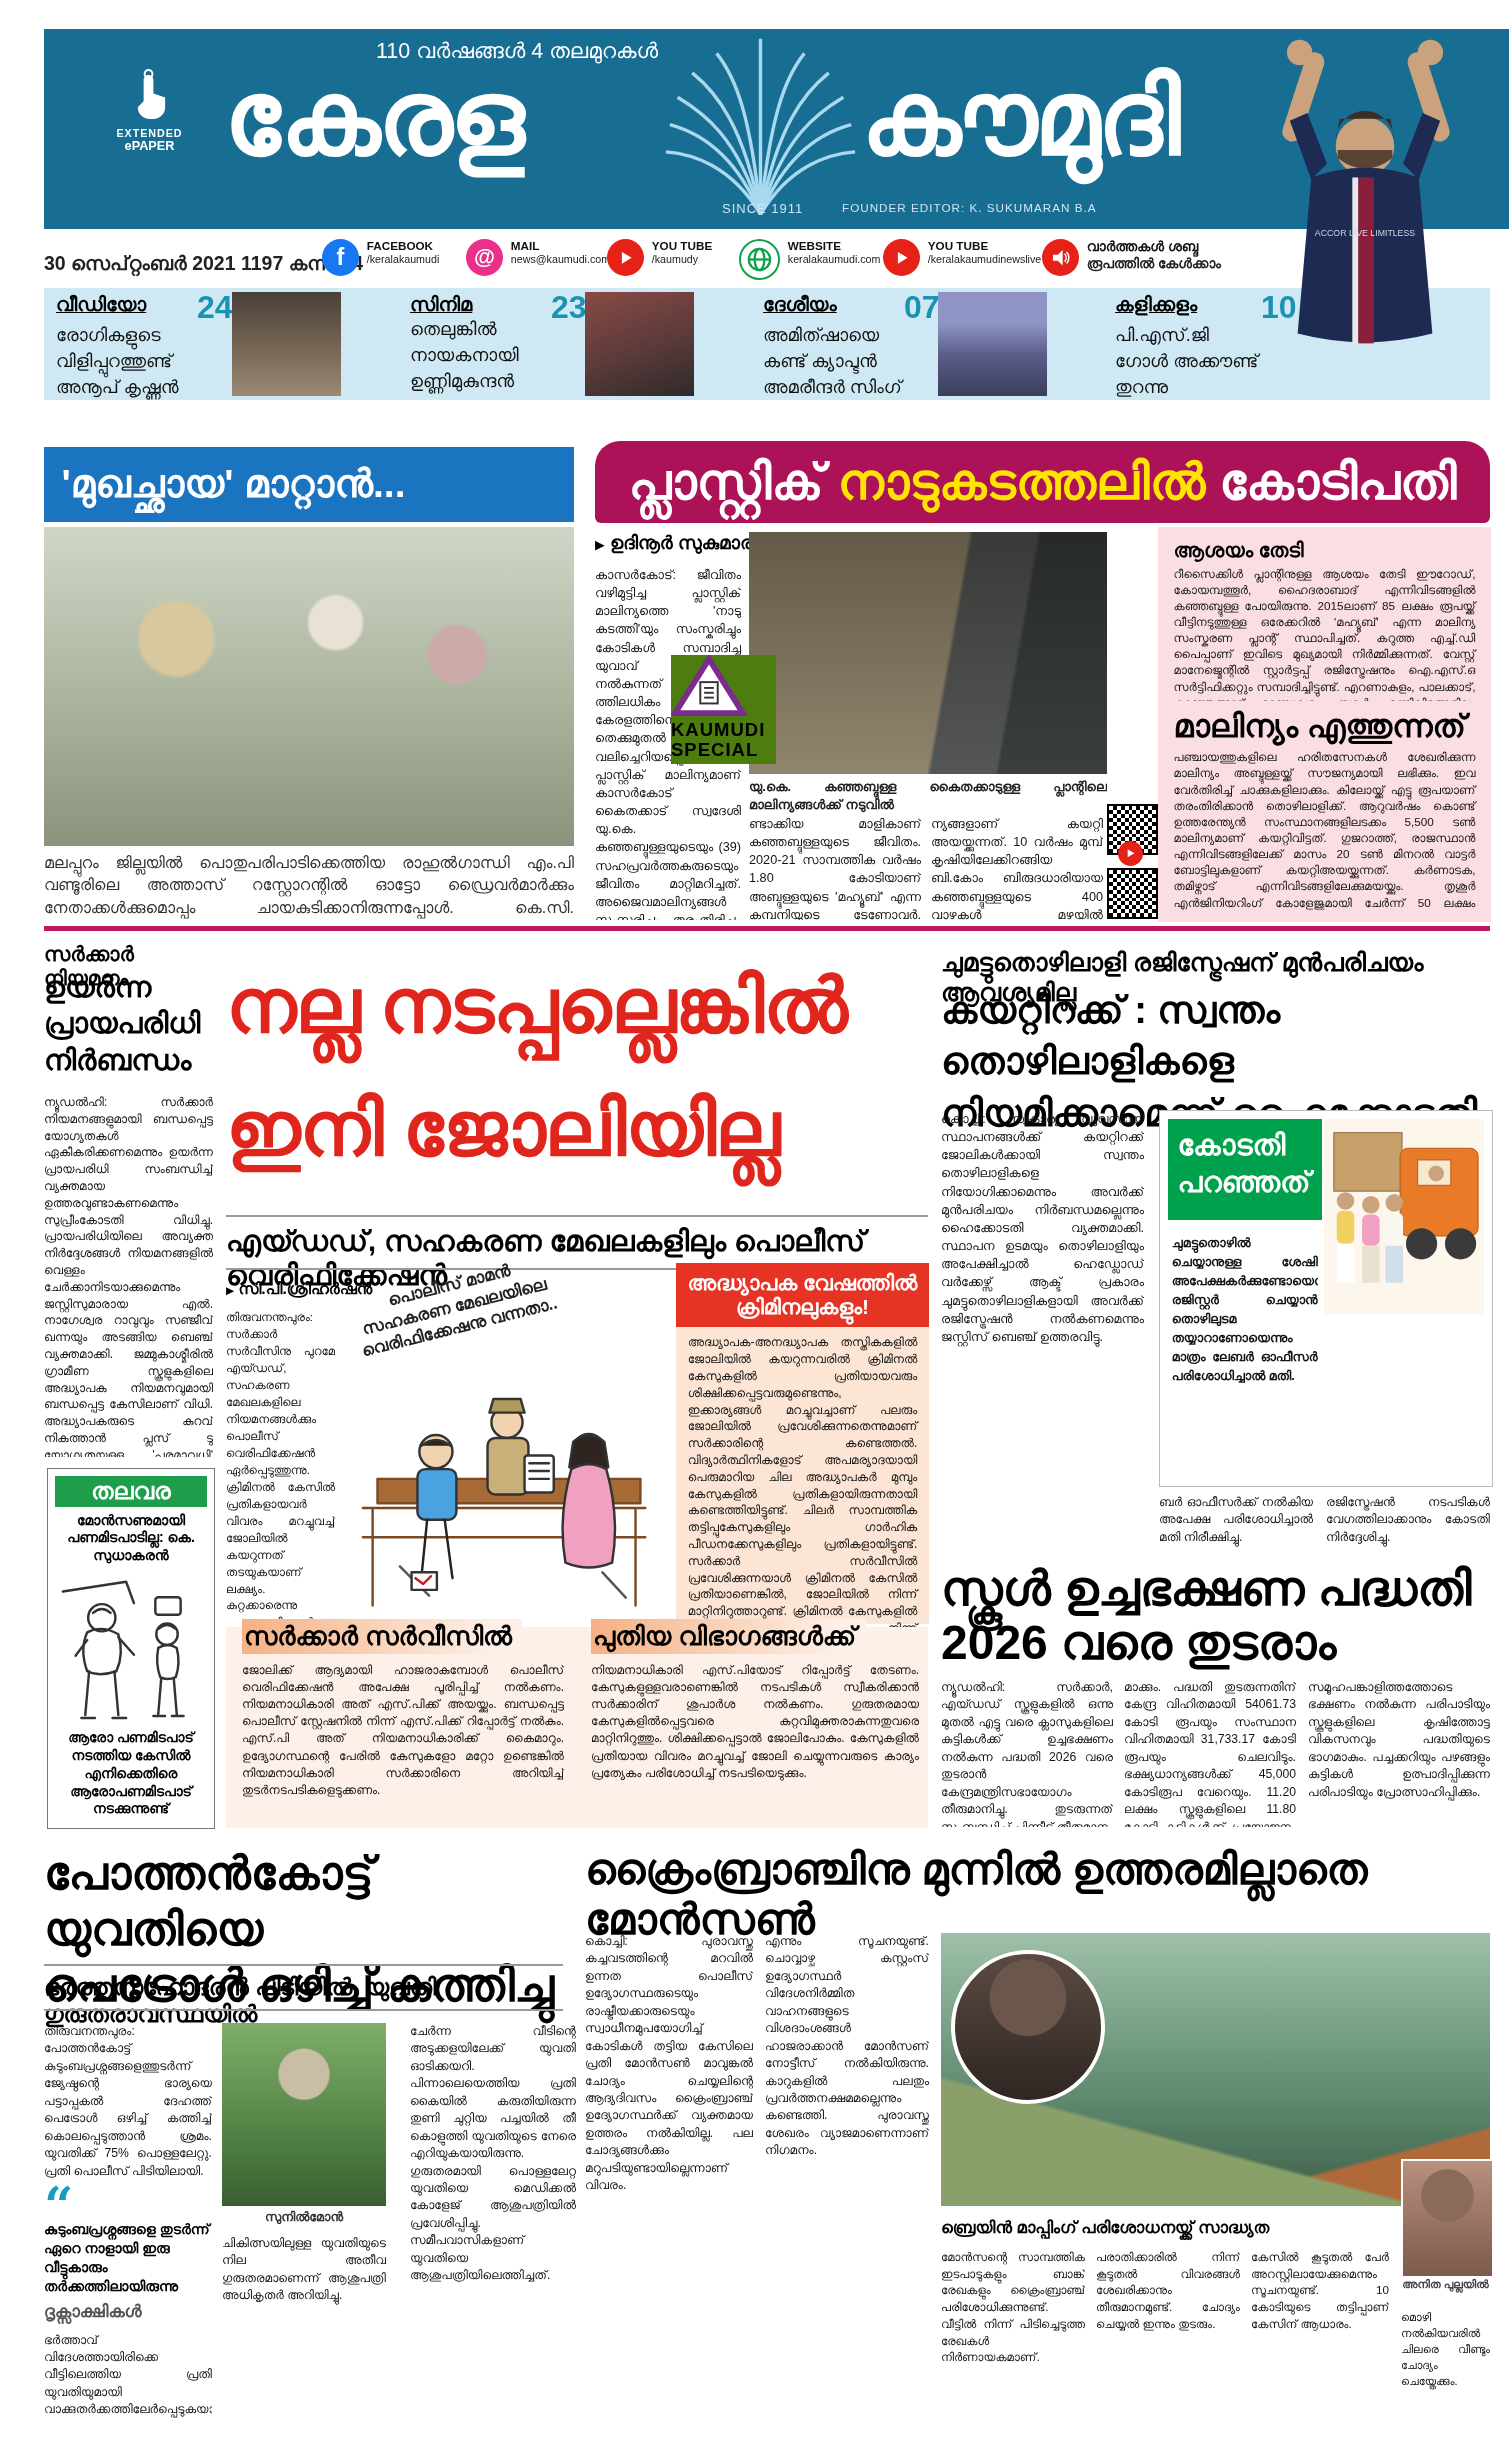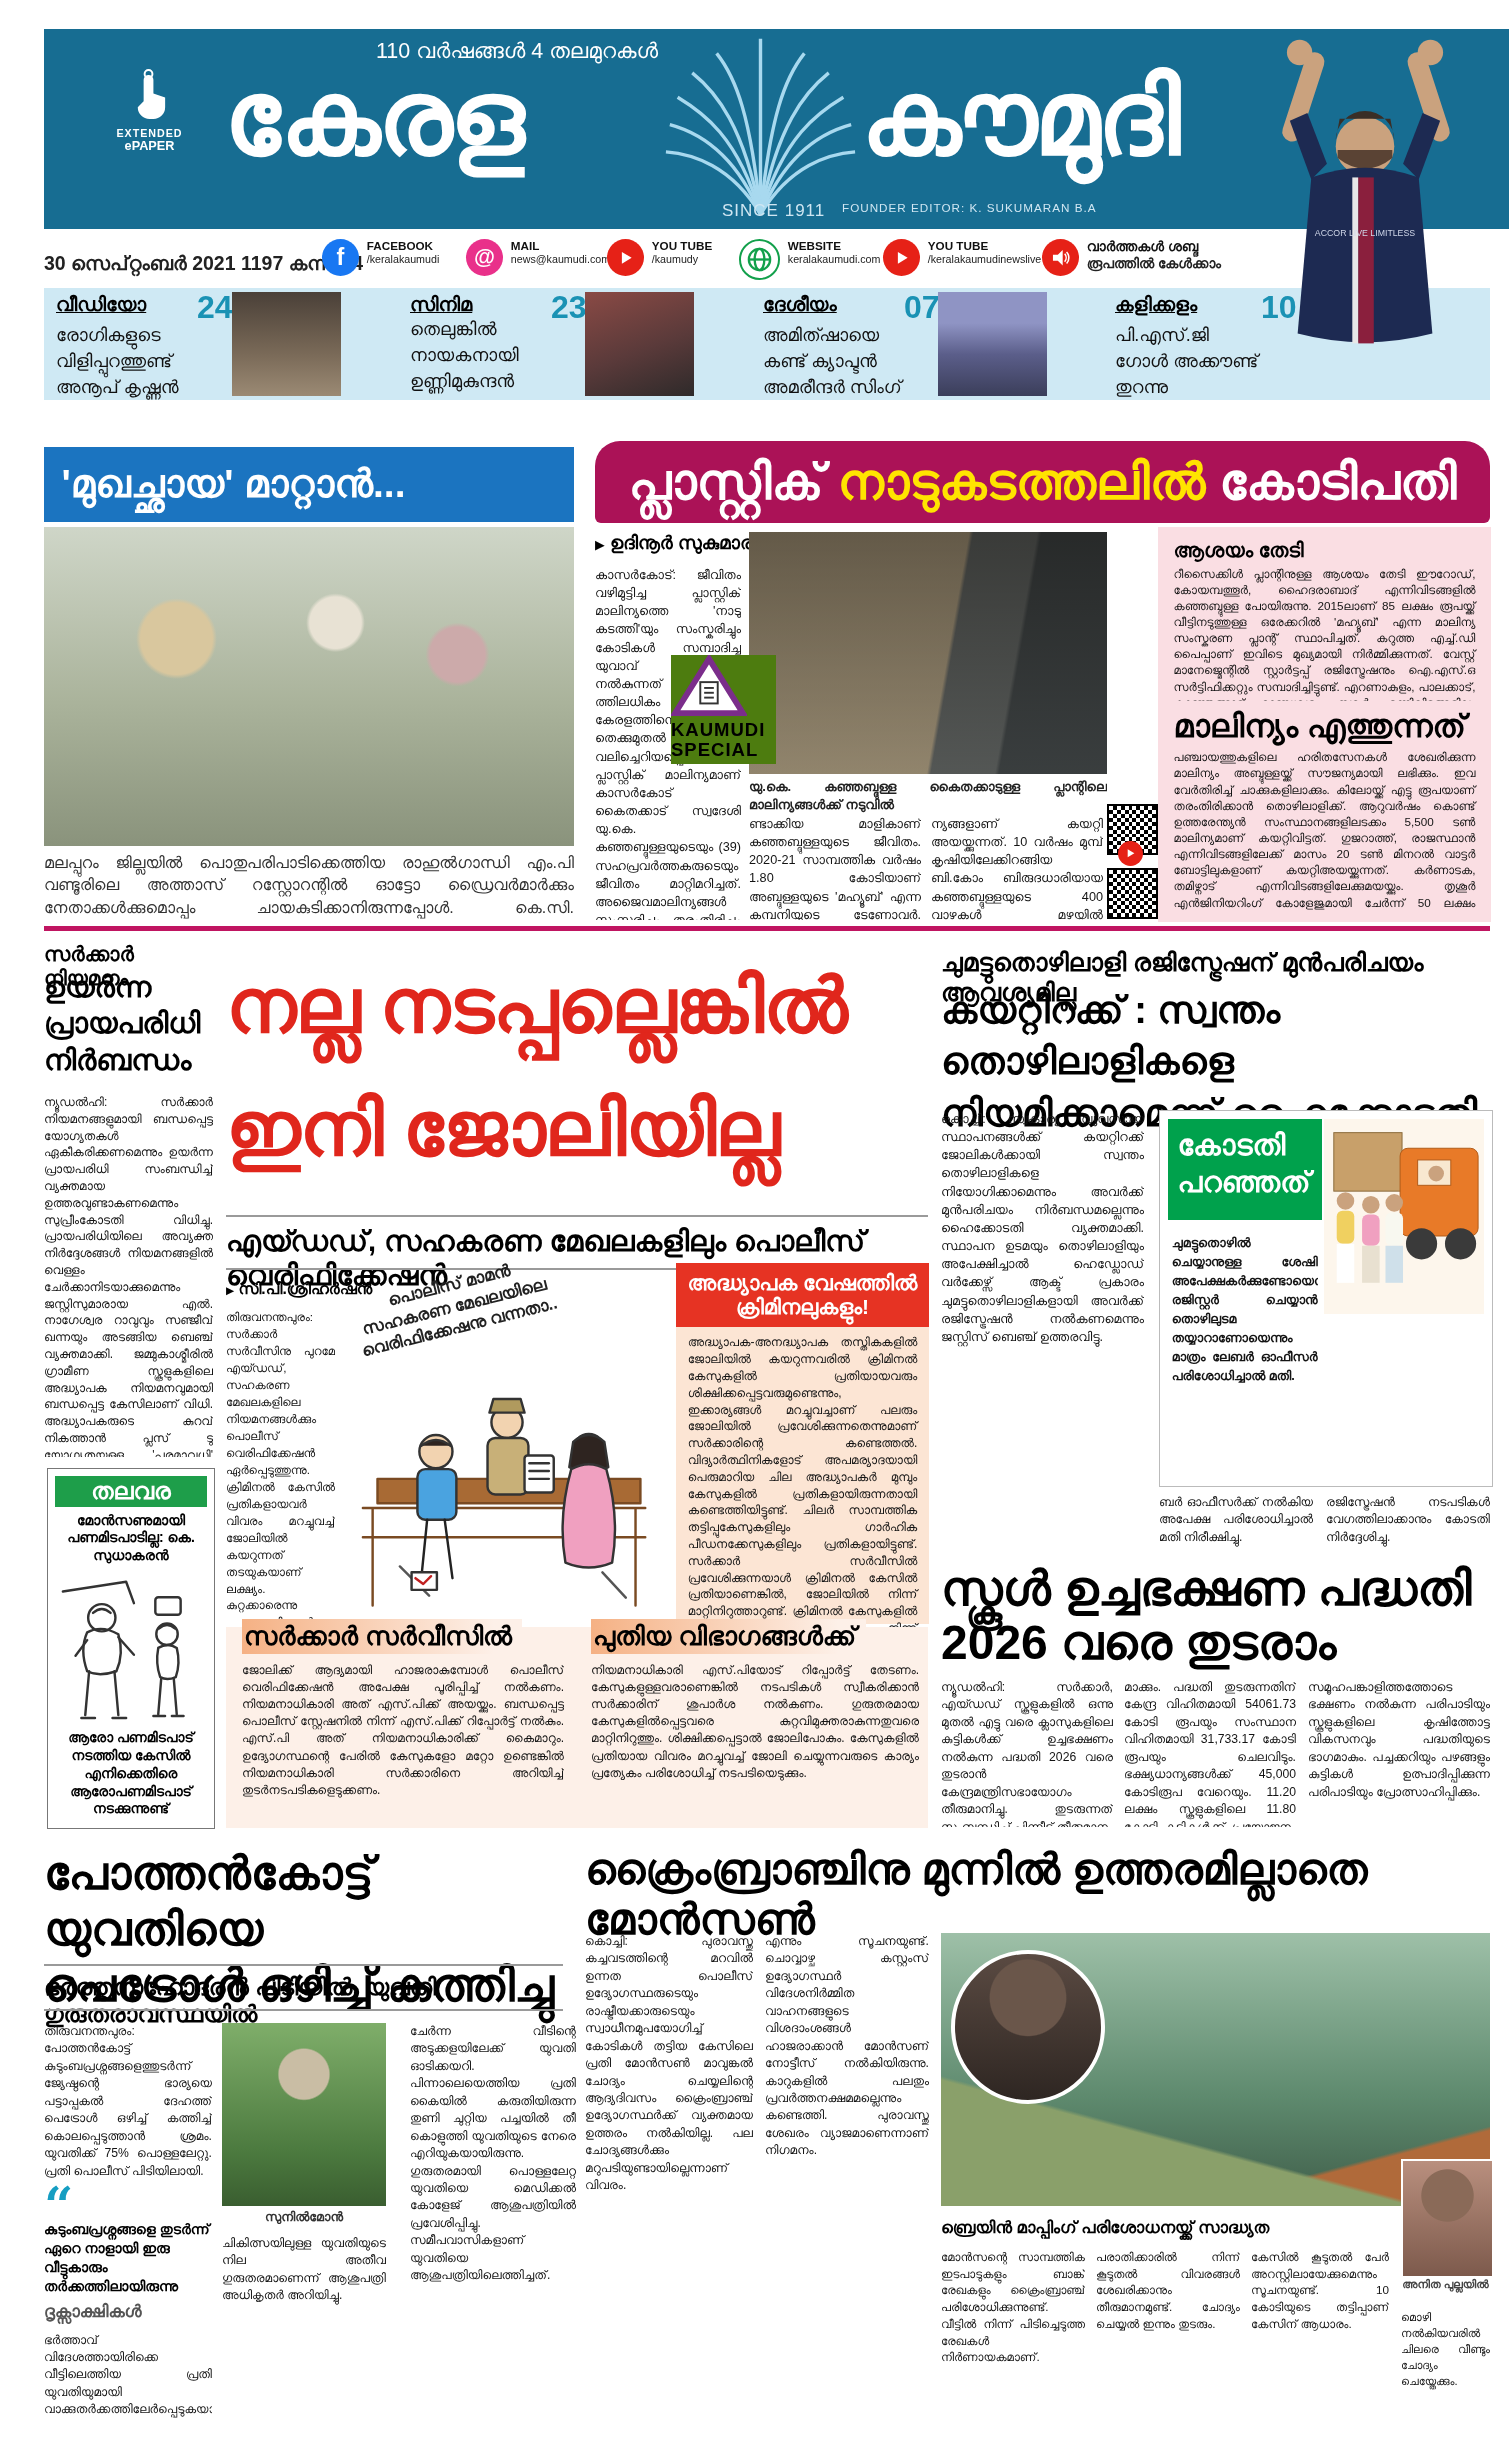--- a/index.html
+++ b/index.html
@@ -48,21 +48,21 @@
           <path d="M105 190 C122 100 150 65 175 45"></path>
         <path d="M105 190 C82 110 45 85 20 70"></path>
           <path d="M105 190 C128 110 165 85 190 70"></path>
         <path d="M105 190 C78 125 38 105 12 98"></path>
           <path d="M105 190 C132 125 172 105 198 98"></path>
         <path d="M105 190 C75 140 35 128 8 126"></path>
           <path d="M105 190 C135 140 175 128 202 126"></path>
       </g>
     </svg>
     <div class="abs hd" style="left:817px;top:29px;font-size:105px;color:#fff;letter-spacing:-2.9px;">കൗമുദി</div>
-    <div class="abs" style="left:678px;top:172px;color:#cfe6f2;font-size:17px;letter-spacing:1px;">SINCE 1911</div>
+    <div class="abs" style="left:678px;top:172px;color:#cfe6f2;font-size:13px;letter-spacing:1px;">SINCE 1911</div>
     <div class="abs" style="left:798px;top:172px;color:#cfe6f2;font-size:11.7px;letter-spacing:1px;">FOUNDER EDITOR: K. SUKUMARAN B.A</div>
   </div>
 
   <div class="abs hd" style="left:44px;top:252px;font-size:19.5px;color:#222;">30 സെപ്റ്റംബർ 2021 1197 കന്നി 14</div>
 
   <div class="abs" style="left:322px;top:239px;display:flex;gap:7.8px;">
     <div class="circ" style="background:#1877f2;font-size:23.4px;">f</div>
     <div>
         <div class="soc-title">FACEBOOK</div>
          <div class="soc-val">/keralakaumudi</div>

